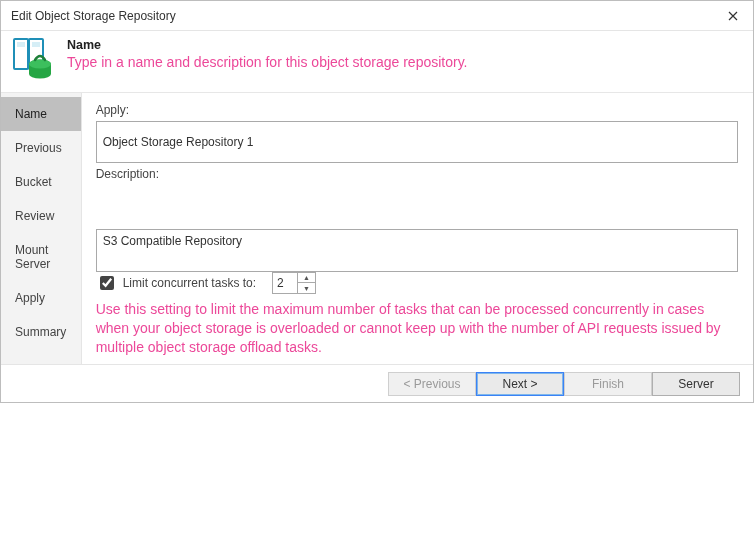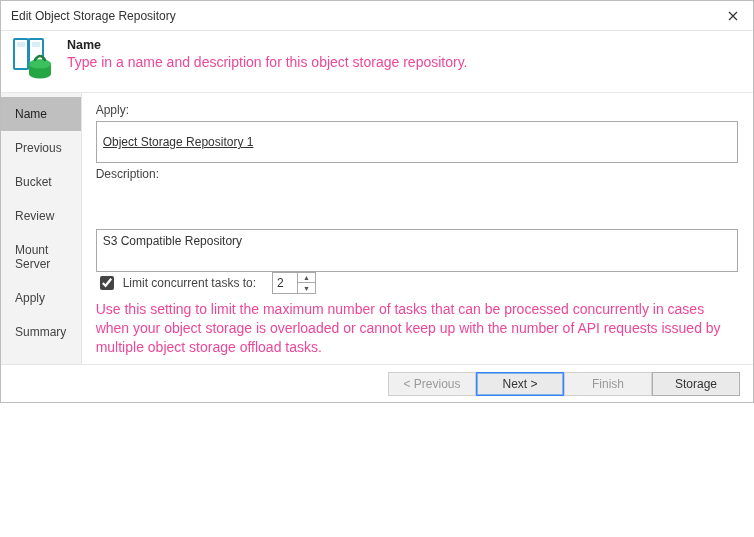--- a/index.html
+++ b/index.html
@@ -102,21 +102,20 @@
     font-size: 12px;
   }
   input.text {
     width: 100%;
     height: 24px;
     border: 1px solid #a9a9a9;
     padding: 20px 6px;
     font: inherit;
     color: #333;
     background: #fff;
-    text-decoration: underline;
   }
   textarea.text {
     width: 100%;
     height: 112px;
     border: 1px solid #a9a9a9;
     padding: 4px 6px;
     font: inherit;
     color: #333;
     background: #fff;
     resize: none;
@@ -277,16 +276,16 @@
 
       <div class="hint">Use this setting to limit the maximum number of tasks that can be processed concurrently in cases when your object storage is overloaded or cannot keep up with the number of API requests issued by multiple object storage offload tasks.</div>
 
     </div>
   </div>
 
   <div class="footer">
     <button class="btn" disabled="">&lt; Previous</button>
     <button class="btn primary">Next &gt;</button>
     <button class="btn" disabled="">Finish</button>
-    <button class="btn">Storage</button>
+    <button class="btn">Server</button>
   </div>
 
 </div>
 
 </body></html>

